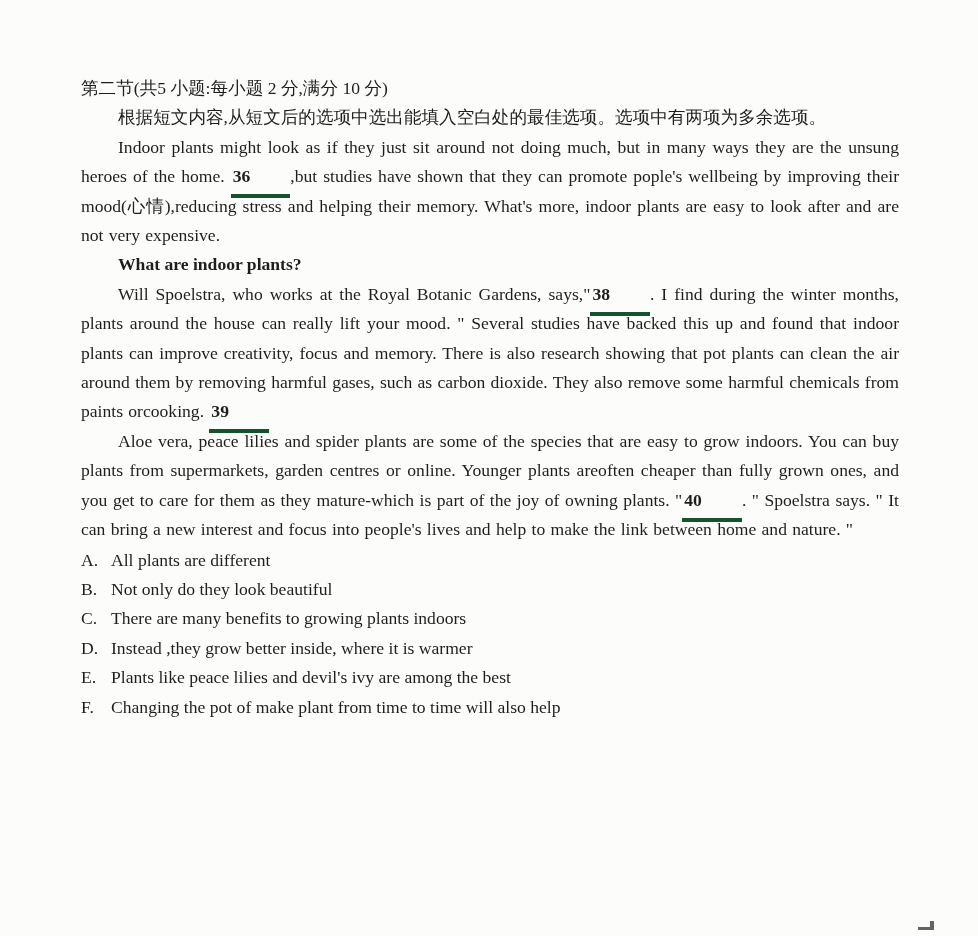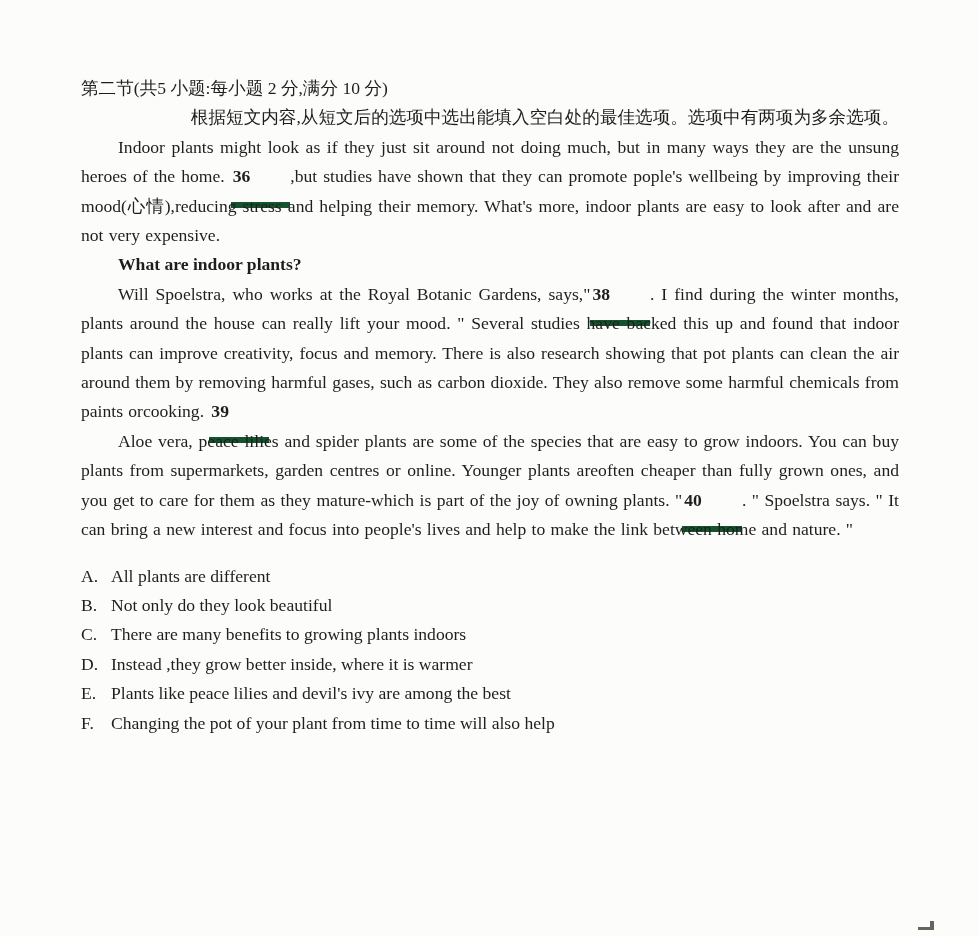--- a/index.html
+++ b/index.html
@@ -16,34 +16,34 @@
     position: absolute;
     left: 81px; top: 74px;
     width: 818px;
   }
   .cn, .para, .heading, .option {
     font-size: 17.6px;
     line-height: 29.4px;
     margin: 0;
   }
   .cn.title { text-indent: 0; }
-  .cn.indent { text-indent: 37px; text-align: right; }
+  .cn.indent { text-indent: 37px; }
   .para {
     text-align: justify;
     text-indent: 37px;
     word-spacing: 0.05em;
   }
   .heading { text-indent: 37px; }
   .heading.bold { font-weight: 700; }
   .blank {
     font-weight: 700;
-    border-bottom: 6px solid #14532d;
-    padding: 0 40px 16px 2px;
+    border-bottom: 4px solid #14532d;
+    padding: 0 40px 8px 2px;
   }
-  .options { margin-top: 17px; }
+  .options { margin-top: 1px; }
   .option { white-space: nowrap; }
   .opt-label { display: inline-block; min-width: 30px; }
   .scan-artifact {
     position: absolute;
     right: 44px; bottom: 6px;
     width: 16px; height: 9px;
     border-right: 4px solid #4a4a46;
     border-bottom: 3px solid #4a4a46;
     opacity: 0.85;
   }
@@ -77,19 +77,19 @@
     <div class="option">
       <span class="opt-label">C.</span><span>There are many benefits to growing plants indoors</span>
     </div>
     <div class="option">
       <span class="opt-label">D.</span><span>Instead ,they grow better inside, where it is warmer</span>
     </div>
     <div class="option">
       <span class="opt-label">E.</span><span>Plants like peace lilies and devil's ivy are among the best</span>
     </div>
     <div class="option">
-      <span class="opt-label">F.</span><span>Changing the pot of your plant from time to time will also help</span>
+      <span class="opt-label">F.</span><span>Changing the pot of make plant from time to time will also help</span>
     </div>
   </div>
 
 </div>
 
 <div class="scan-artifact"></div>
 
 </body></html>

